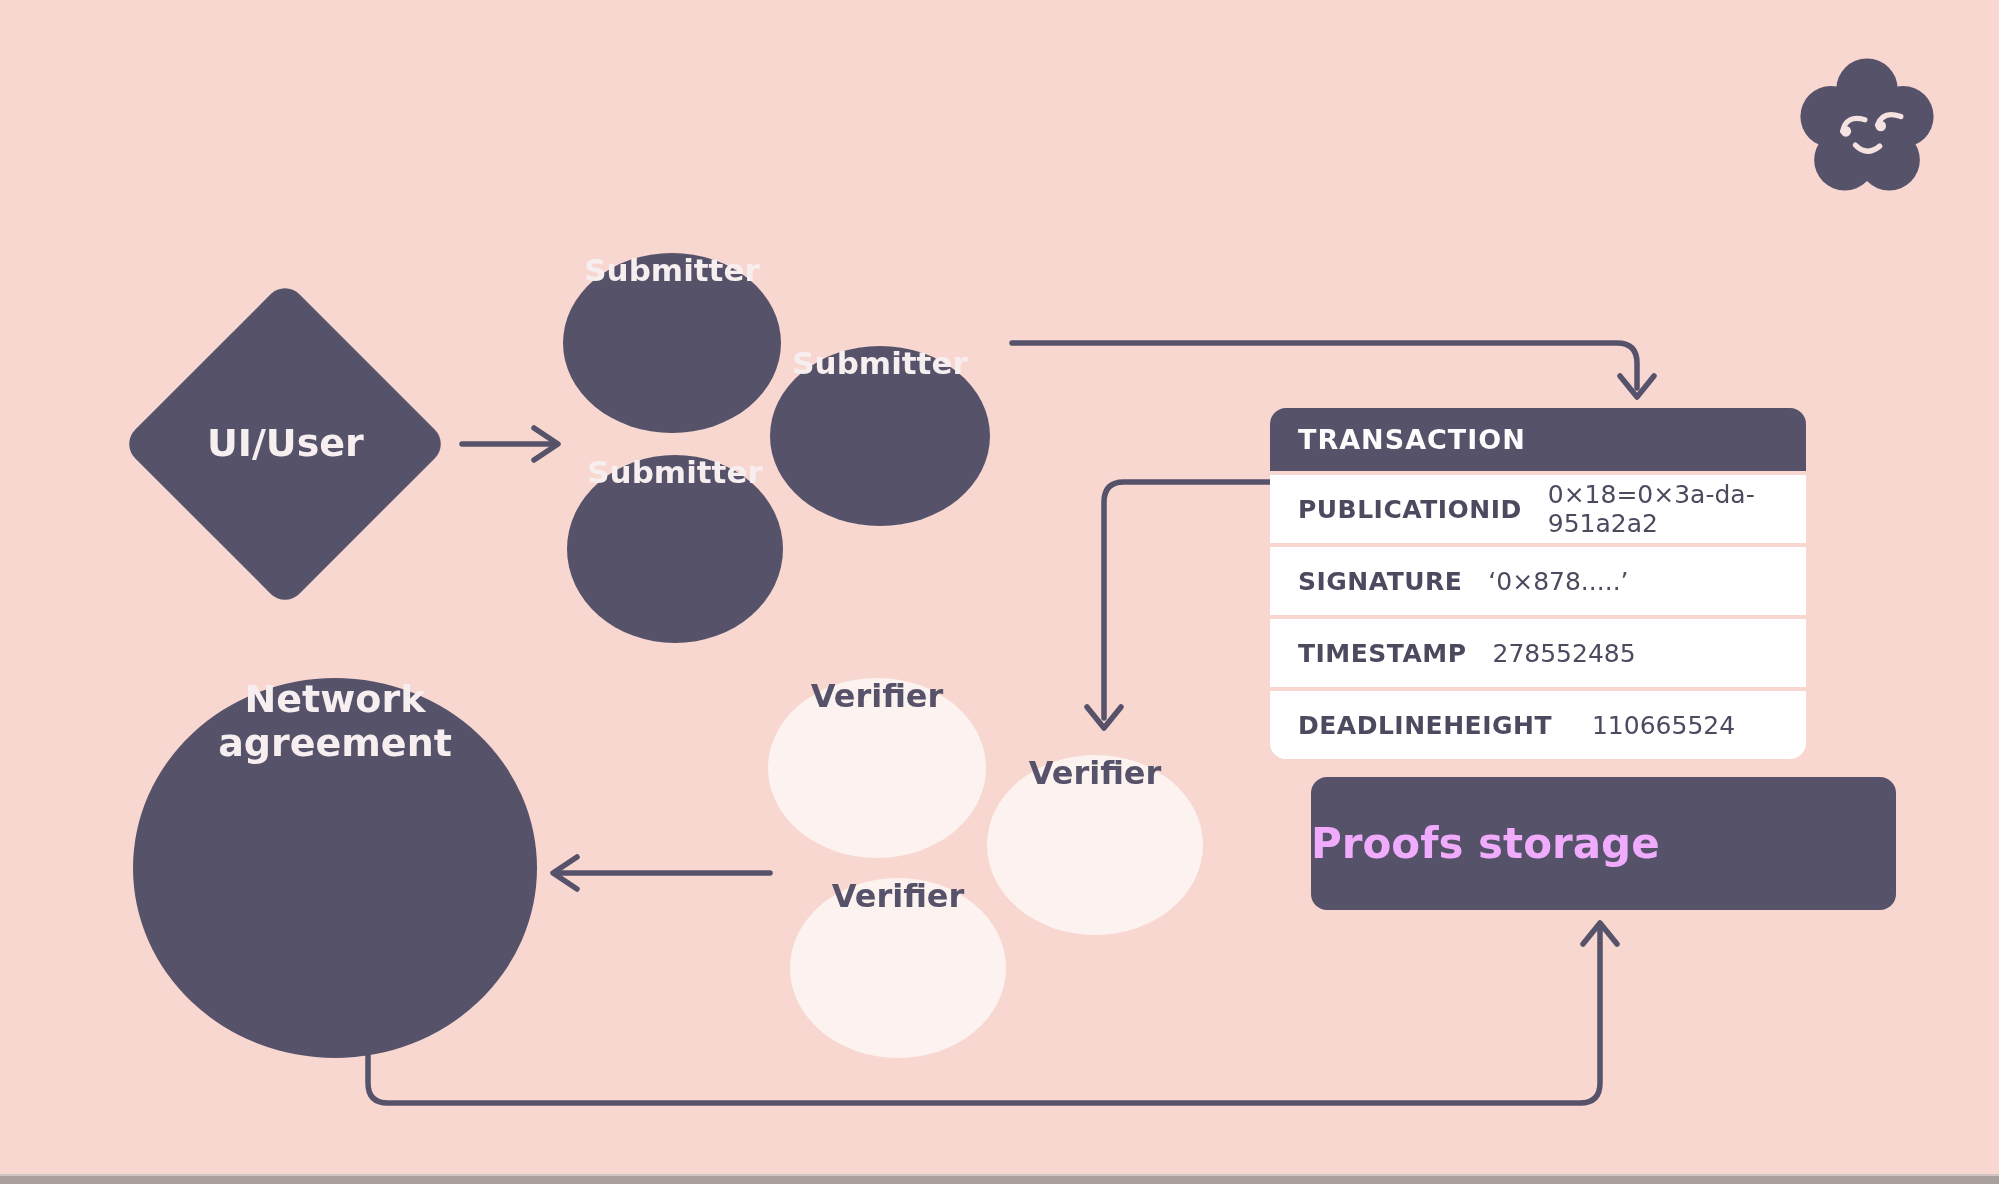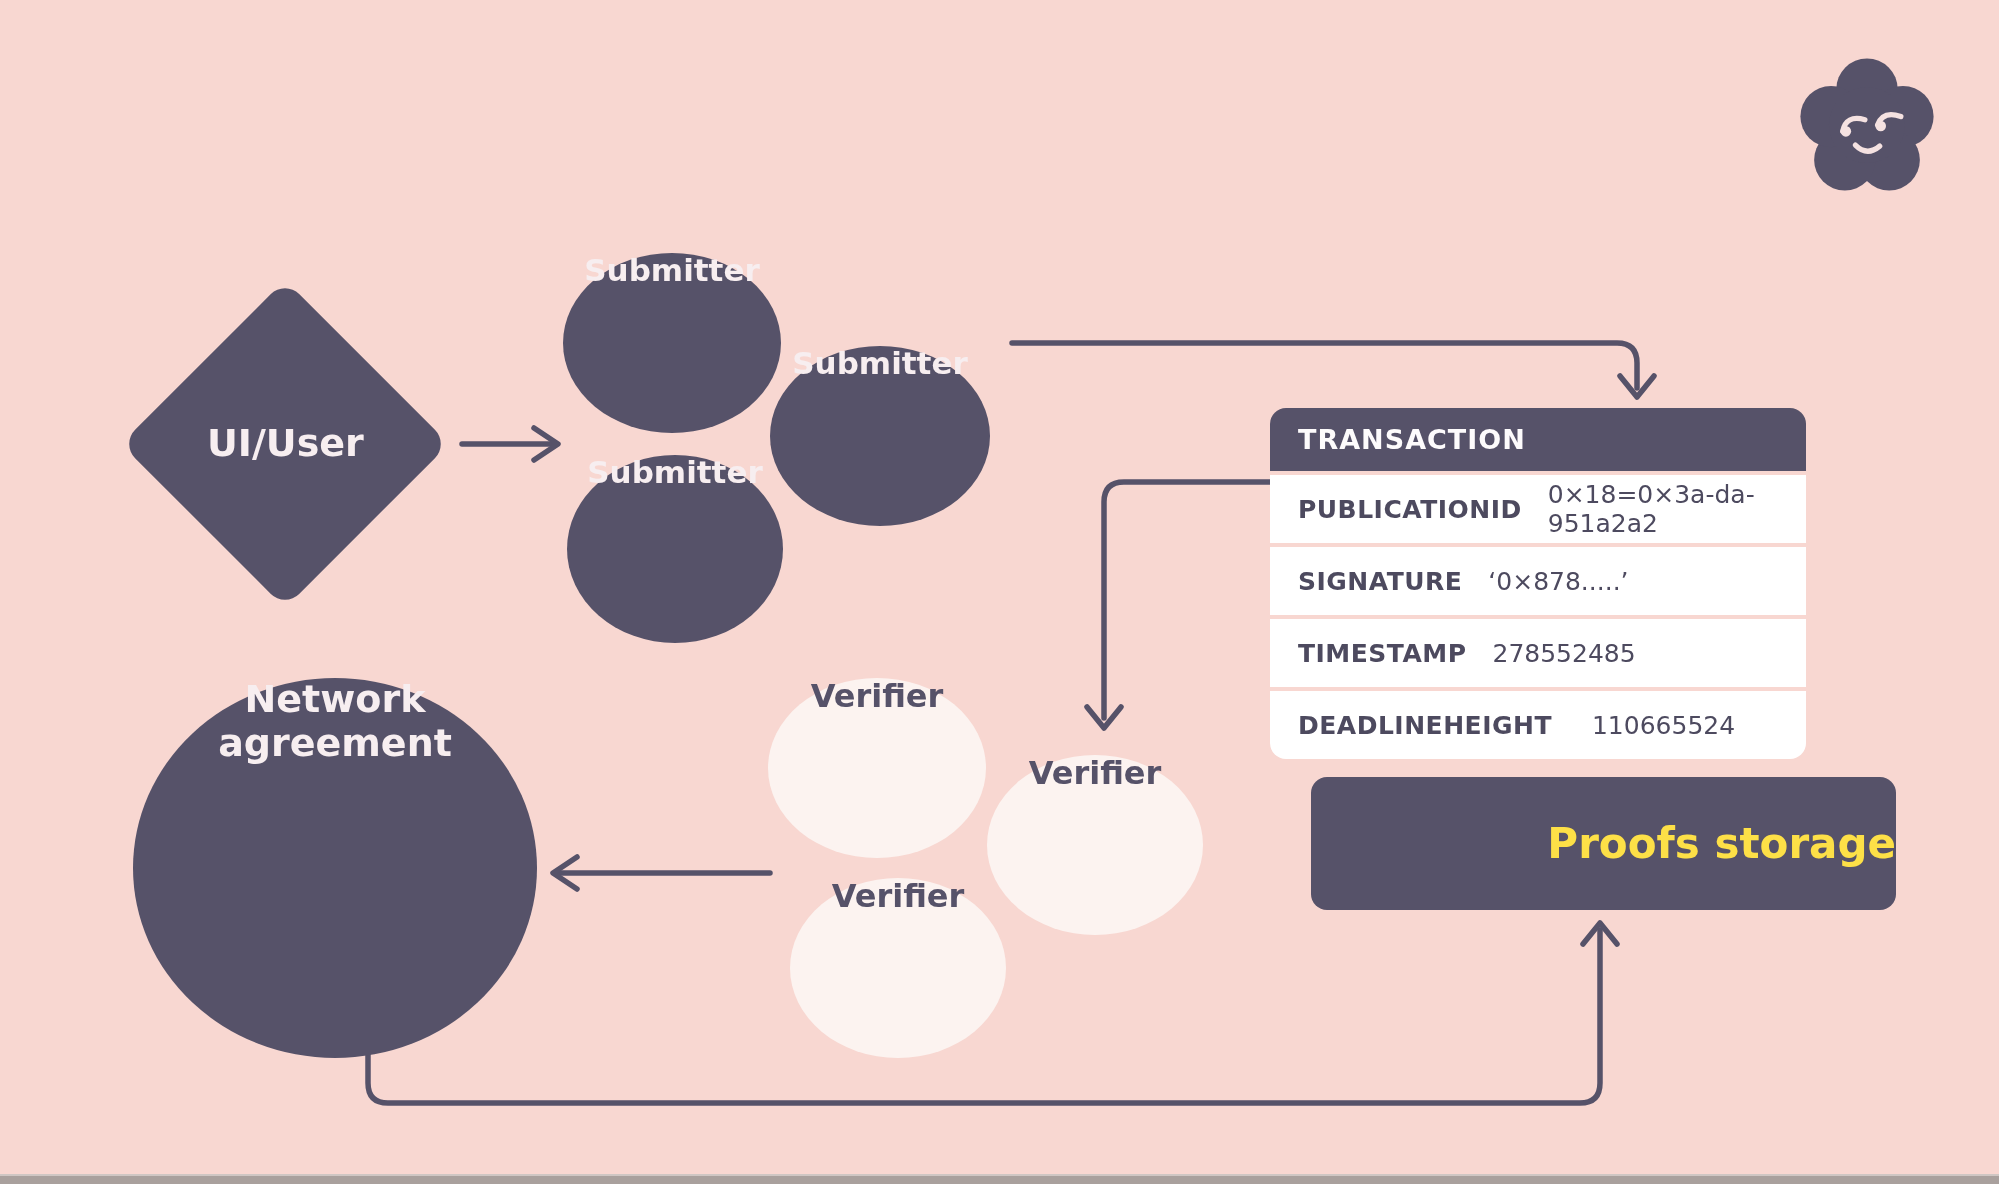--- a/index.html
+++ b/index.html
@@ -68,22 +68,22 @@
   }
   .txn-row:first-of-type{margin-top:0;}
   .txn-row:last-of-type{border-radius:0 0 16px 16px;gap:40px;}
   .txn-row .k{font-weight:800;letter-spacing:0.5px;}
   .txn-row .v{font-weight:500;}
 
   
   .proofs{
     position:absolute;left:1311px;top:777px;width:585px;height:133px;
     background:#565269;border-radius:16px;
-    display:flex;align-items:center;justify-content:flex-end;
-    color:#fde047;font-size:42px;font-weight:800;
+    display:flex;align-items:center;justify-content:flex-start;
+    color:#f0abfc;font-size:42px;font-weight:800;
   }
 
   
   .overlay{position:absolute;inset:0;pointer-events:none;}
   .edge{stroke:#565269;stroke-width:5.5;fill:none;stroke-linecap:round;stroke-linejoin:round;}
 
   .logo{position:absolute;left:1793px;top:50px;width:148px;height:150px;}
 
   .bottom-strip{
     position:absolute;left:0;bottom:0;width:100%;height:8px;

